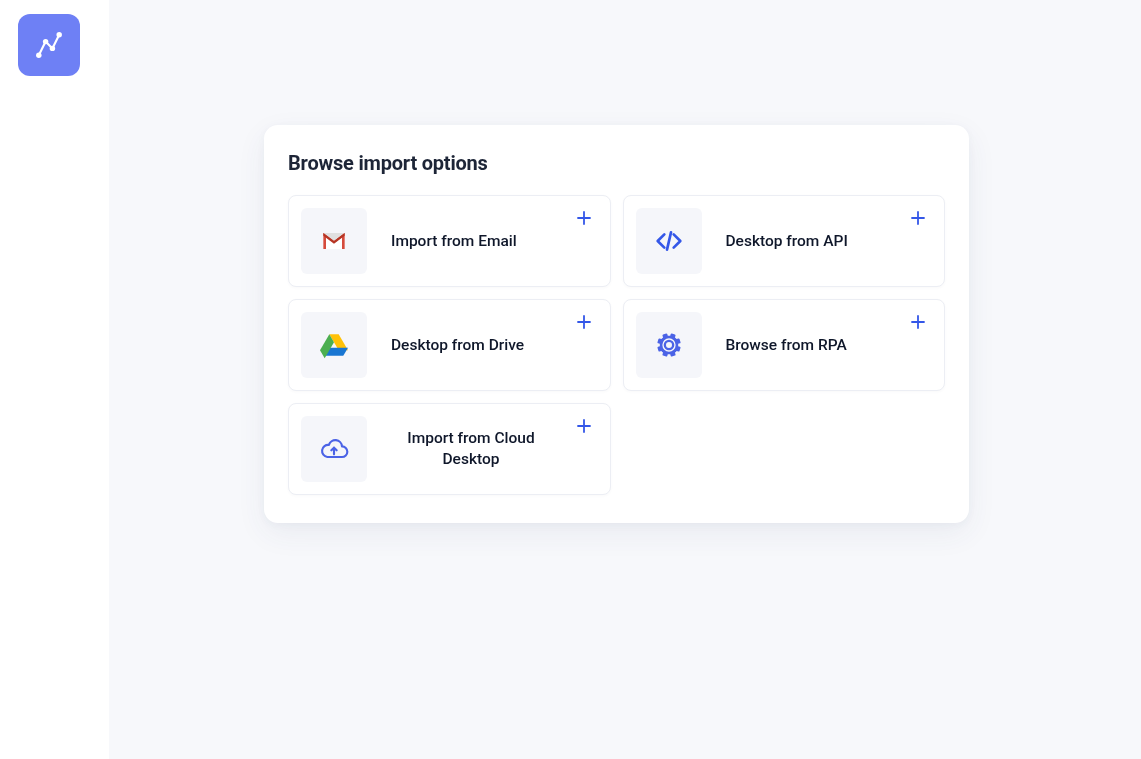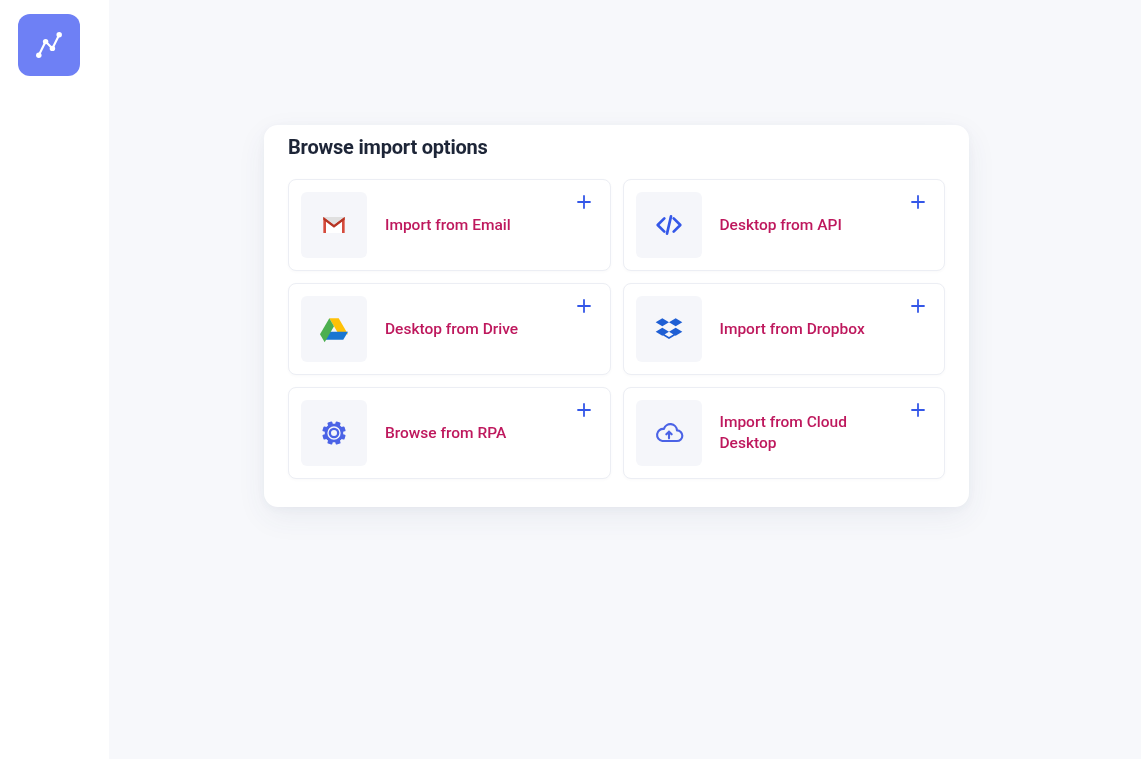--- a/index.html
+++ b/index.html
@@ -38,21 +38,21 @@
       width: 34px;
       height: 34px;
     }
     .panel {
       position: absolute;
       left: 264px;
       top: 125px;
       width: 705px;
       background: #ffffff;
       border-radius: 14px;
-      padding: 10px 24px 28px 24px;
+      padding: 26px 24px 28px 24px;
       box-shadow: 0 10px 30px rgba(60, 72, 110, 0.07), 0 2px 8px rgba(60, 72, 110, 0.04);
     }
     .panel-title {
       font-size: 20px;
       font-weight: 700;
       color: #1d2537;
       margin-bottom: 20px;
       letter-spacing: -0.2px;
     }
     .grid {
@@ -80,26 +80,27 @@
       display: flex;
       align-items: center;
       justify-content: center;
       flex-shrink: 0;
     }
     .icon-tile svg {
       width: 32px;
       height: 32px;
     }
     .card-label {
-      margin-left: 18px;
+      margin-left: 24px;
       font-size: 15.5px;
       font-weight: 500;
-      color: #be185d;
+      color: #0f172a;
       line-height: 1.35;
       max-width: 160px;
+      text-align: center;
     }
     .plus {
       position: absolute;
       top: 12px;
       right: 16px;
       color: #3457e8;
       font-size: 18px;
       font-weight: 500;
       line-height: 1;
       display: flex;
@@ -179,33 +180,20 @@
         </svg>
       </div>
       <div class="card-label">Desktop from Drive</div>
       <div class="plus">
         <svg viewBox="0 0 14 14">
             <path stroke="#3457e8" stroke-width="1.8" stroke-linecap="round" d="M7 1v12M1 7h12"></path>
           </svg>
       </div>
     </div>
 
-    <div class="card">
-      <div class="icon-tile">
-        <svg viewBox="0 0 48 48">
-          <path fill="#1F5FD4" d="M14 8l10 6-10 6-10-6 10-6zm20 0l10 6-10 6-10-6 10-6zM14 22l10 6-10 6-10-6 10-6zm20 0l10 6-10 6-10-6 10-6zM24 36l10-6v3l-10 6-10-6v-3l10 6z"></path>
-        </svg>
-      </div>
-      <div class="card-label">Import from Dropbox</div>
-      <div class="plus">
-        <svg viewBox="0 0 14 14">
-            <path stroke="#3457e8" stroke-width="1.8" stroke-linecap="round" d="M7 1v12M1 7h12"></path>
-          </svg>
-      </div>
-    </div>
 
     <div class="card">
       <div class="icon-tile">
         <svg viewBox="0 0 48 48">
           <path fill="#4b63e6" d="M24 16a8 8 0 100 16 8 8 0 000-16zm0 12.5a4.5 4.5 0 110-9 4.5 4.5 0 010 9z"></path>
           <path fill="#4b63e6" d="M40.4 26.6l-2.7-.8a13.9 13.9 0 000-3.6l2.7-.8c.7-.2 1.1-1 .9-1.7l-1.5-4.6c-.2-.7-1-1.1-1.7-.9l-2.7.9a13.9 13.9 0 00-2.5-2.5l.9-2.7c.2-.7-.2-1.5-.9-1.7l-4.6-1.5c-.7-.2-1.5.2-1.7.9l-.8 2.7a13.9 13.9 0 00-3.6 0l-.8-2.7c-.2-.7-1-1.1-1.7-.9l-4.6 1.5c-.7.2-1.1 1-.9 1.7l.9 2.7a13.9 13.9 0 00-2.5 2.5l-2.7-.9c-.7-.2-1.5.2-1.7.9L6.7 19.7c-.2.7.2 1.5.9 1.7l2.7.8a13.9 13.9 0 000 3.6l-2.7.8c-.7.2-1.1 1-.9 1.7l1.5 4.6c.2.7 1 1.1 1.7.9l2.7-.9a13.9 13.9 0 002.5 2.5l-.9 2.7c-.2.7.2 1.5.9 1.7l4.6 1.5c.7.2 1.5-.2 1.7-.9l.8-2.7a13.9 13.9 0 003.6 0l.8 2.7c.2.7 1 1.1 1.7.9l4.6-1.5c.7-.2 1.1-1 .9-1.7l-.9-2.7a13.9 13.9 0 002.5-2.5l2.7.9c.7.2 1.5-.2 1.7-.9l1.5-4.6c.2-.7-.2-1.5-.9-1.7zM24 34a10 10 0 110-20 10 10 0 010 20z"></path>
         </svg>
       </div>
       <div class="card-label">Browse from RPA</div>
       <div class="plus">

